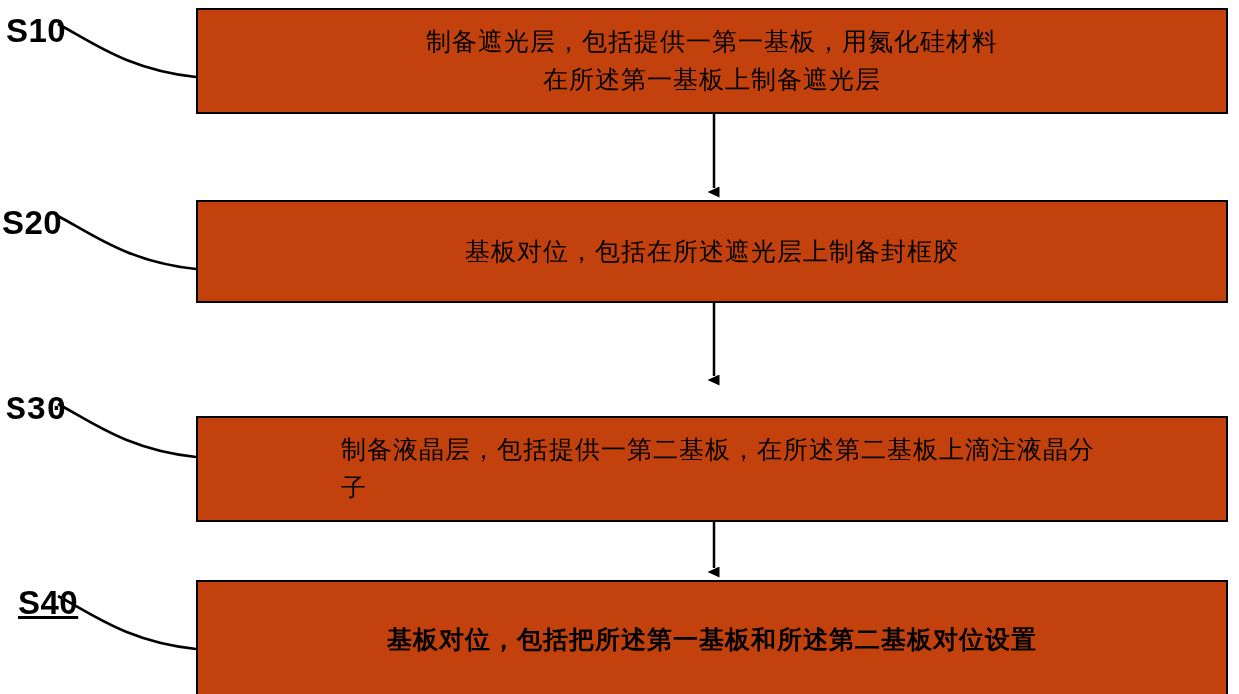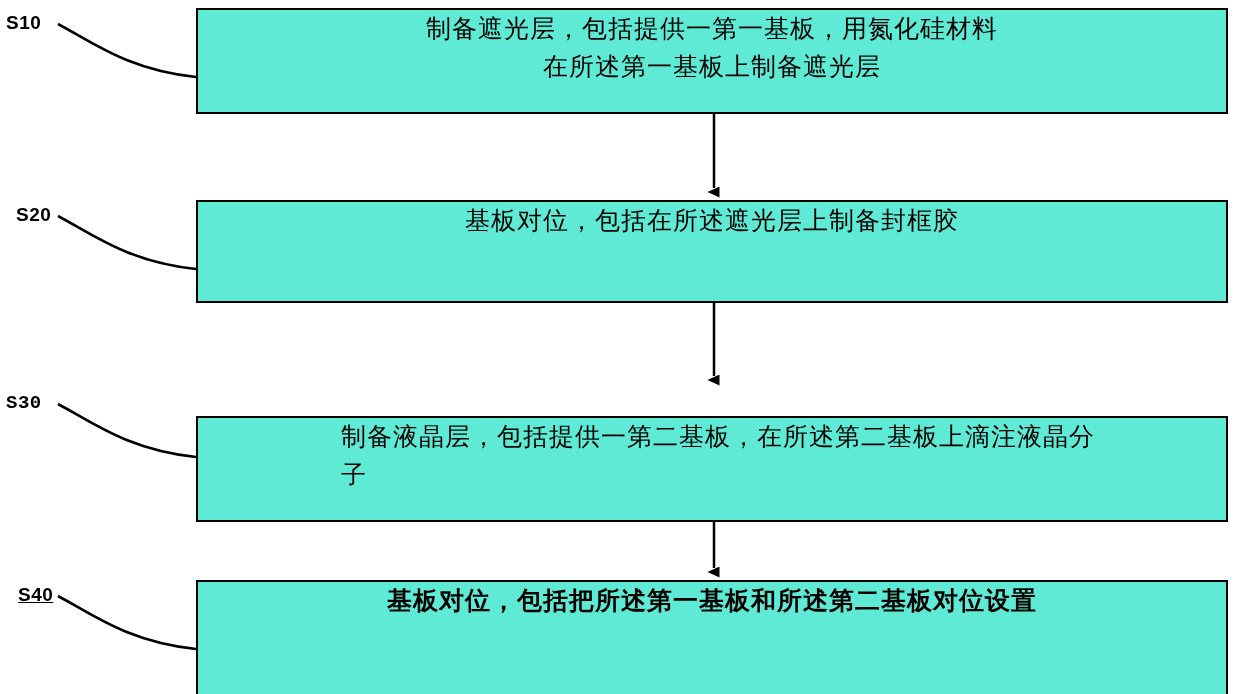--- a/index.html
+++ b/index.html
@@ -22,39 +22,39 @@
     left: 0;
     top: 0;
     width: 1239px;
     height: 694px;
     pointer-events: none;
   }
   .step-box {
     position: absolute;
     box-sizing: border-box;
     border: 2px solid #000000;
-    background: #5eead4;
+    background: #c2410c;
     display: flex;
-    align-items: flex-start;
+    align-items: center;
     justify-content: center;
   }
   .step-text {
     font-family: "DejaVu Serif", "Liberation Serif", serif;
     font-size: 25px;
     line-height: 38px;
     color: #000000;
     text-align: center;
     letter-spacing: 1px;
     white-space: pre-line;
     padding: 0 10px;
   }
   .step-label {
     position: absolute;
     font-family: "Liberation Sans", sans-serif;
-    font-size: 19px;
+    font-size: 33px;
     font-weight: bold;
     color: #000000;
     letter-spacing: 0.5px;
   }
 </style>
 </head>
 <body>
 
 <div id="flowchart">
 
@@ -74,21 +74,21 @@
     <path d="M 58 404 C 92 422 128 450 196 457" stroke="#000000" stroke-width="2.6" fill="none"></path>
     <path d="M 58 596 C 92 614 128 642 196 649" stroke="#000000" stroke-width="2.6" fill="none"></path>
   </svg>
 
   <div class="step-label" style="left:6px; top:12px;">S10</div>
   <div class="step-box" style="left:196px; top:8px; width:1032px; height:106px;">
     <div class="step-text">制备遮光层，包括提供一第一基板，用氮化硅材料
 在所述第一基板上制备遮光层</div>
   </div>
 
-  <div class="step-label" style="left:16px; top:204px;">S20</div>
+  <div class="step-label" style="left:2px; top:204px;">S20</div>
   <div class="step-box" style="left:196px; top:200px; width:1032px; height:103px;">
     <div class="step-text">基板对位，包括在所述遮光层上制备封框胶</div>
   </div>
 
   <div class="step-label" style="left:6px; top:392px;font-family:Liberation Mono, monospace;">S30</div>
   <div class="step-box" style="left:196px; top:388px; width:1032px; height:106px;margin-top:28px;">
     <div class="step-text" style="text-align:left; padding-left:22px;">制备液晶层，包括提供一第二基板，在所述第二基板上滴注液晶分
 子</div>
   </div>
 

